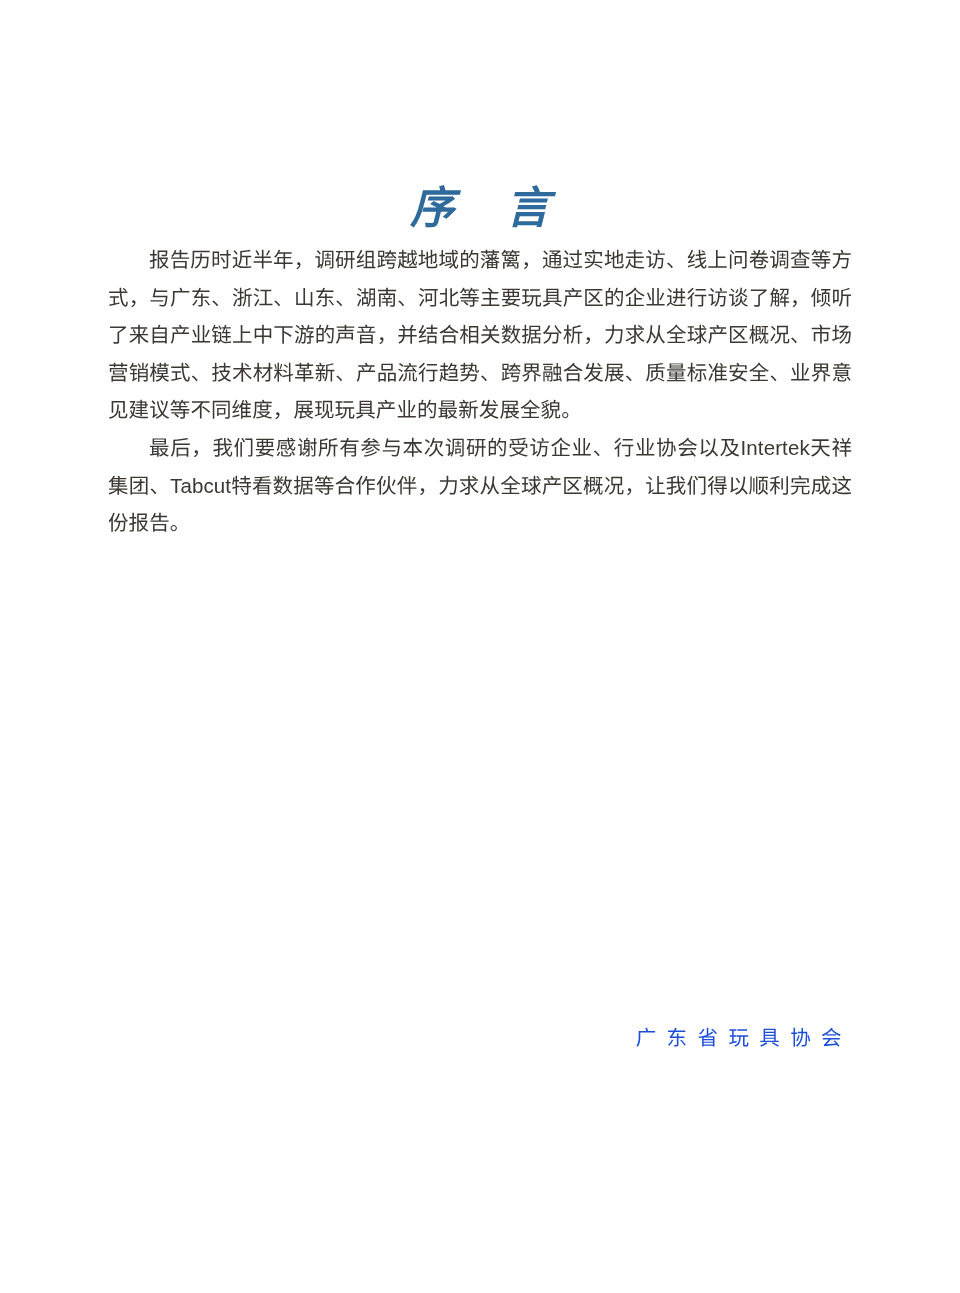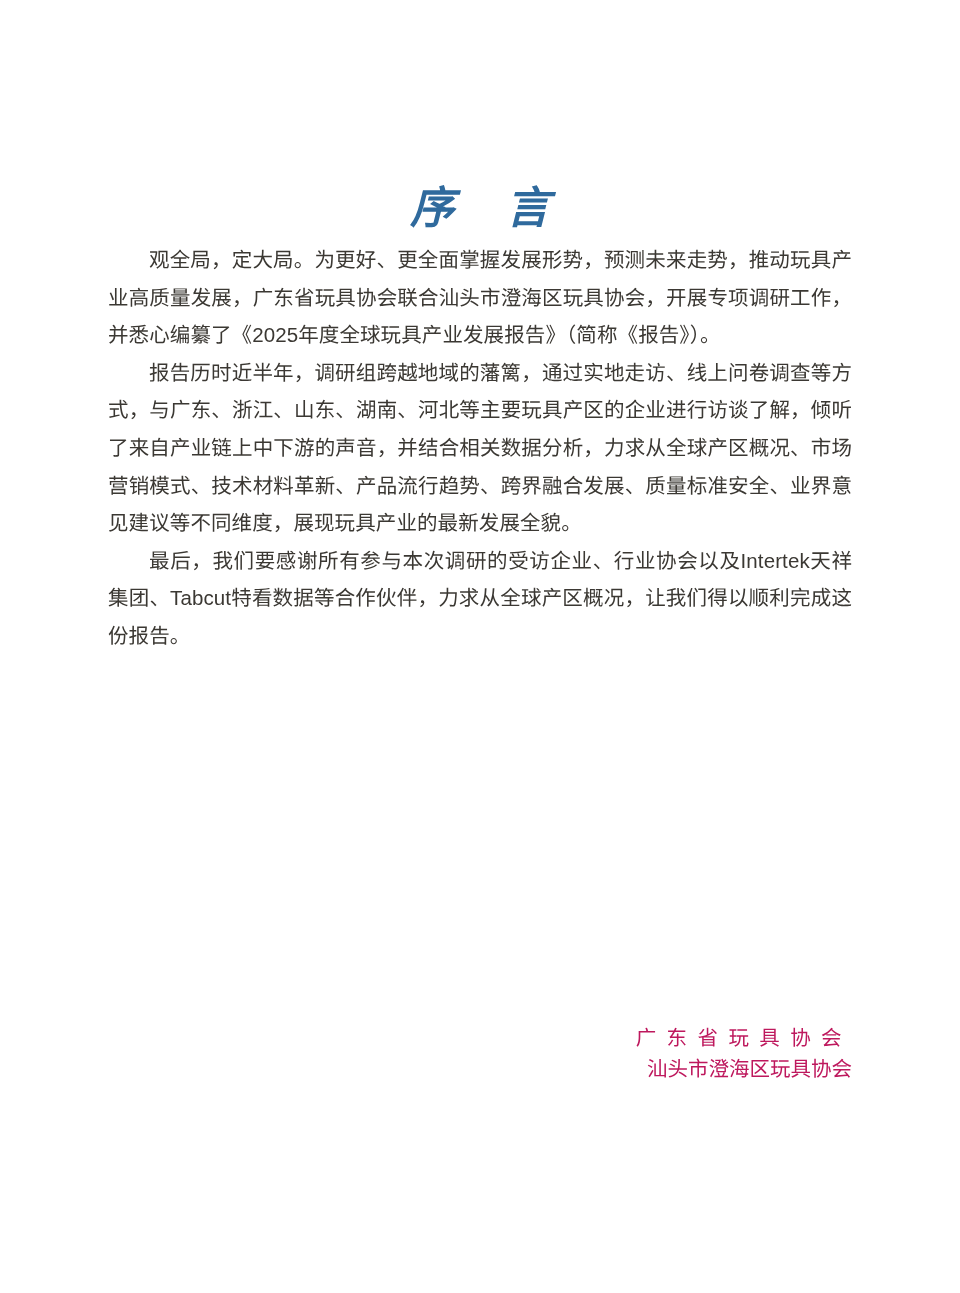--- a/index.html
+++ b/index.html
@@ -66,21 +66,21 @@
     overflow-wrap: anywhere;
   }
 
   
   .signature {
     position: absolute;
     top: 1022px;
     left: 108px;
     width: 744px;
     text-align: right;
-    color: #be185d;
+    color: #1d4ed8;
   }
   .sig-line {
     font-size: 20.5px;
     line-height: 31px;
     font-weight: 500;
     white-space: pre;
   }
   .sig-line.spaced {
     letter-spacing: 10.4px;
     padding-right: 0px;
@@ -88,23 +88,21 @@
   }
 </style>
 </head>
 <body>
 
 <div class="page">
 
   <h1 class="doc-title">序 言</h1>
 
   <div class="body-block">
-    <p class="para">观全局，定大局。为更好、更全面掌握发展形势，预测未来走势，推动玩具产业高质量发展，广东省玩具协会联合汕头市澄海区玩具协会，开展专项调研工作，并悉心编纂了《2025年度全球玩具产业发展报告》（简称《报告》）。</p>
     <p class="para">报告历时近半年，调研组跨越地域的藩篱，通过实地走访、线上问卷调查等方式，与广东、浙江、山东、湖南、河北等主要玩具产区的企业进行访谈了解，倾听了来自产业链上中下游的声音，并结合相关数据分析，力求从全球产区概况、市场营销模式、技术材料革新、产品流行趋势、跨界融合发展、质量标准安全、业界意见建议等不同维度，展现玩具产业的最新发展全貌。</p>
     <p class="para">最后，我们要感谢所有参与本次调研的受访企业、行业协会以及Intertek天祥集团、Tabcut特看数据等合作伙伴，力求从全球产区概况，让我们得以顺利完成这份报告。</p>
   </div>
 
   <div class="signature">
     <div class="sig-line spaced">广东省玩具协会</div>
-    <div class="sig-line">汕头市澄海区玩具协会</div>
   </div>
 
 </div>
 
 </body></html>

